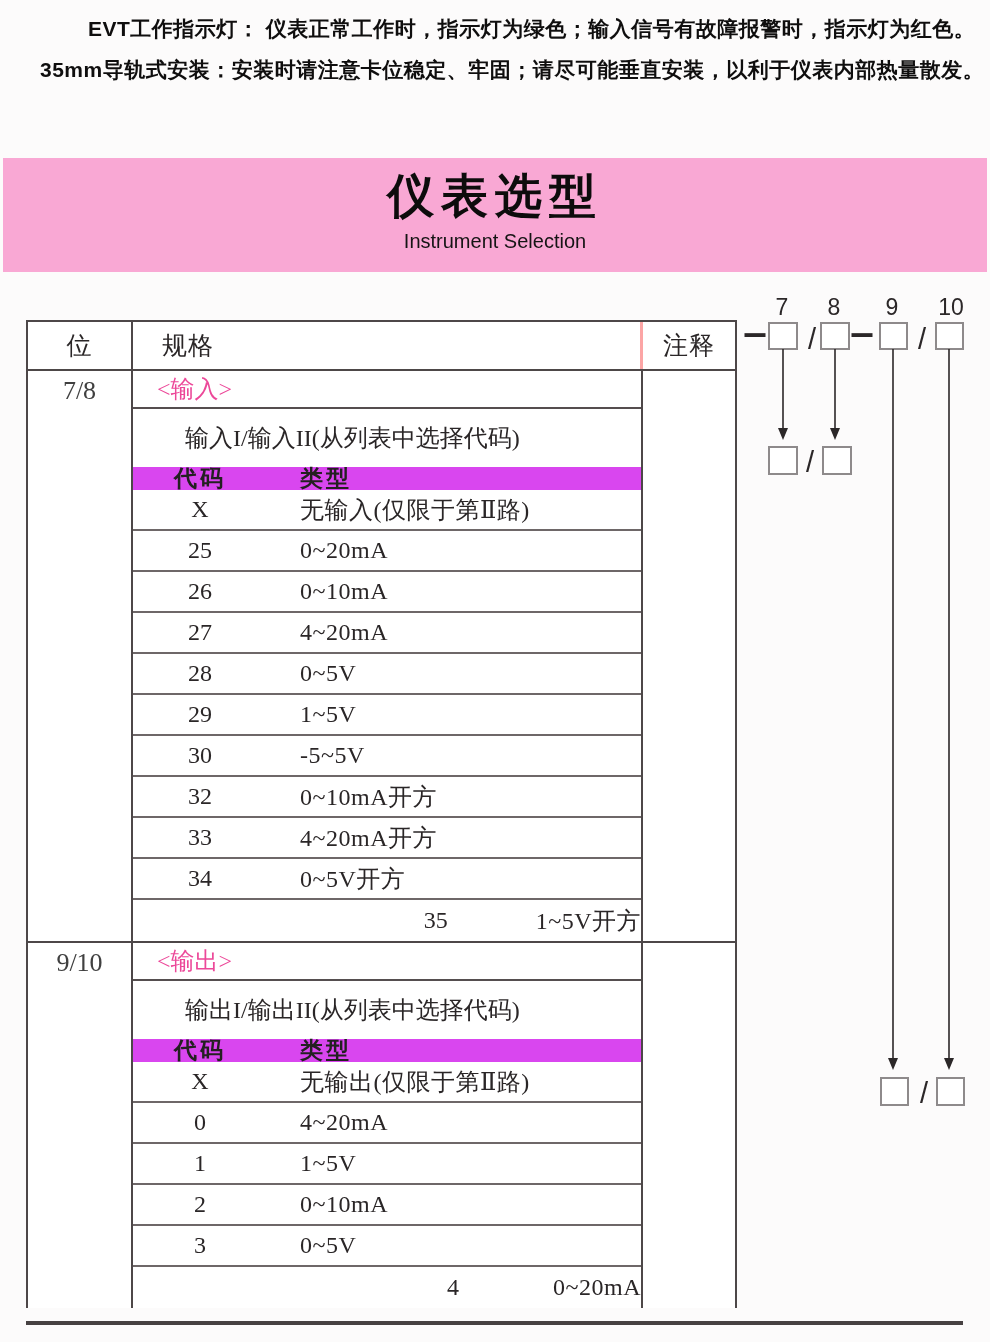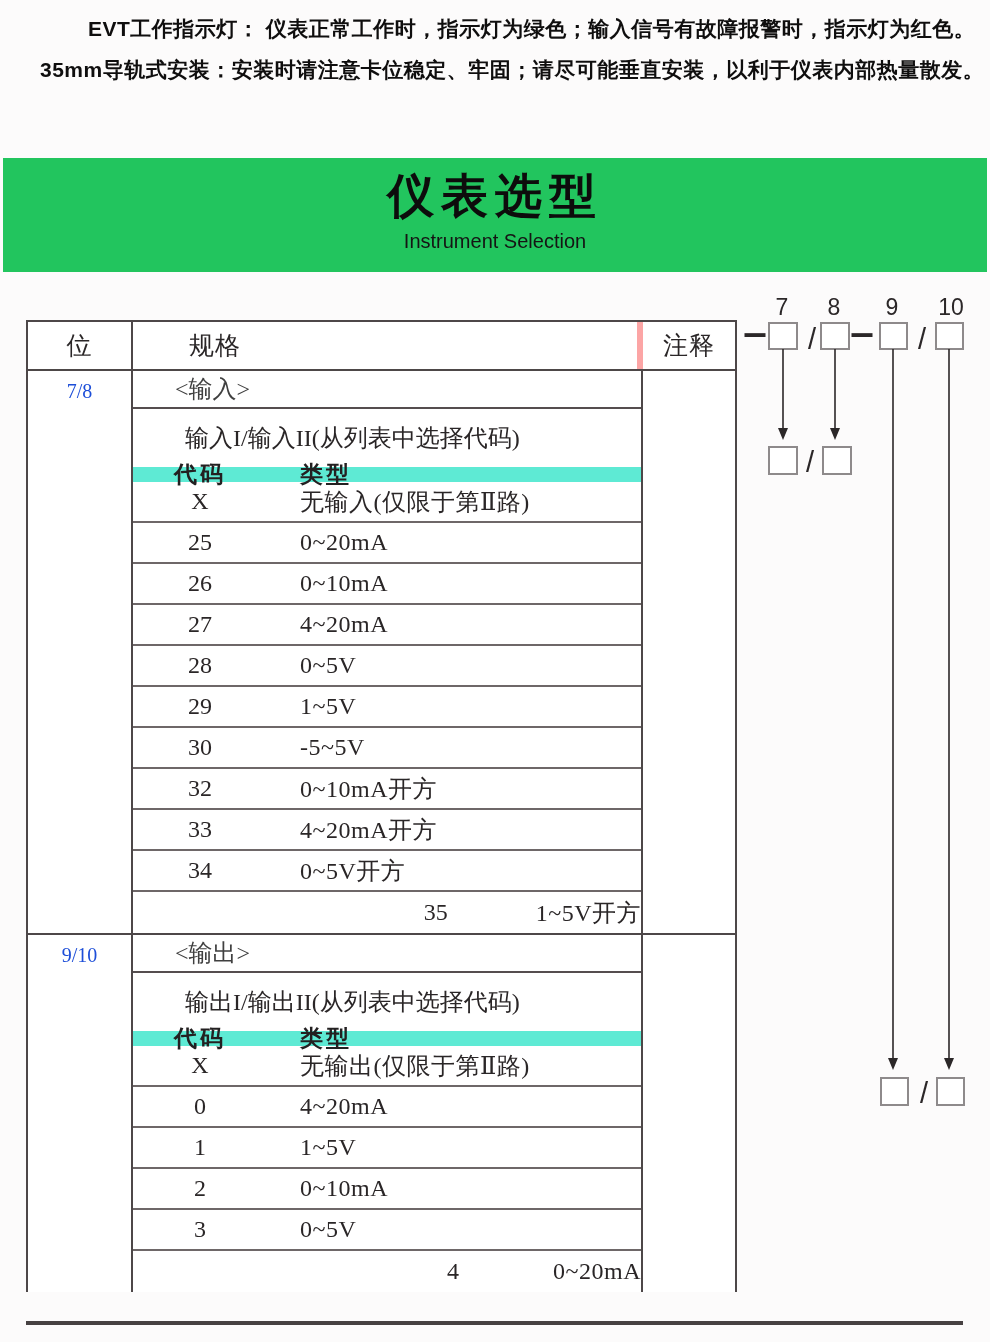--- a/index.html
+++ b/index.html
@@ -6,51 +6,51 @@
   .page{position:relative;width:990px;height:1342px;background:#fcfbfb;overflow:hidden;
         color:#1c1a1a;font-family:"Liberation Serif","DejaVu Serif",serif;}
 
   
   .note{position:absolute;left:40px;font:bold 21px/1.2 "Liberation Sans","DejaVu Sans",sans-serif;
         color:#0f0e0e;letter-spacing:.5px;white-space:nowrap;}
   .note-1{top:16px;margin-left:48px;}
   .note-2{top:57px;}
 
   
-  .banner{position:absolute;left:3px;top:158px;width:984px;height:114px;background:#22c55e;text-align:center;}
+  .banner{position:absolute;left:3px;top:158px;width:984px;height:114px;background:#f9a8d4;text-align:center;}
   .banner-title{margin:0;padding-top:13px;font:bold 47px/1.05 "Liberation Sans","DejaVu Sans",sans-serif;
         letter-spacing:7px;color:#0d0c0c;}
   .banner-sub{margin:10px 0 0 0;font:20px/1.1 "Liberation Sans","DejaVu Sans",sans-serif;color:#151414;}
 
   
   .tablewrap{position:absolute;left:26px;top:320px;width:711px;}
   .strip{height:28px;background:#d7d5d7;position:relative;display:flex;align-items:center;}
   .strip-title{font-weight:bold;font-size:23px;line-height:1;letter-spacing:1.5px;padding-left:3px;color:#1f1c1d;}
   .strip-model{position:absolute;left:534px;top:-2px;font-size:27px;line-height:30px;color:#242122;letter-spacing:.5px;}
 
   .grid{border:2px solid #4d4748;border-bottom:none;background:#fff;}
   .thead{display:grid;grid-template-columns:105px 510px 92px;height:49px;box-sizing:border-box;
          border-bottom:2px solid #4d4748;}
   .th{box-sizing:border-box;display:flex;align-items:center;font-size:25px;color:#2a2627;}
   .th-pos{border-right:2px solid #4d4748;justify-content:center;letter-spacing:1px;}
-  .th-spec{border-right:6px solid #fca5a5;padding-left:56px;letter-spacing:1px;}
+  .th-spec{border-right:3px solid #fca5a5;padding-left:29px;letter-spacing:1px;}
   .th-note{justify-content:center;letter-spacing:1px;}
 
   .section{display:grid;grid-template-columns:105px 510px 92px;}
   .section.second{border-top:2px solid #4d4748;}
   .sec-pos{box-sizing:border-box;border-right:2px solid #4d4748;text-align:center;}
-  .sec-pos span{display:block;font-size:20px;line-height:40px;color:#1d4ed8;}
+  .sec-pos span{display:block;font-size:26px;line-height:40px;color:#404040;}
   .sec-spec{box-sizing:border-box;border-right:2px solid #4d4748;}
   .sec-note{box-sizing:border-box;}
 
   .group-row{height:38px;box-sizing:border-box;border-bottom:2px solid #554e4f;
-             display:flex;align-items:center;padding-left:42px;font-size:24px;color:#404040;}
+             display:flex;align-items:center;padding-left:24px;font-size:24px;color:#ec4899;}
   .subtitle-row{height:58px;display:flex;align-items:center;padding-left:52px;font-size:24px;color:#2a2627;}
   .second .subtitle-row{height:58px;}
-  .band{height:15px;background:#5eead4;display:flex;align-items:center;font-weight:bold;font-size:23px;color:#232021;}
+  .band{height:23px;background:#d946ef;display:flex;align-items:center;font-weight:bold;font-size:23px;color:#232021;}
   .band .bc{width:134px;text-align:center;letter-spacing:3px;}
   .band .bt{margin-left:33px;letter-spacing:3px;}
   .crow{height:41px;box-sizing:border-box;border-bottom:2px solid #6e6768;
         display:flex;align-items:center;font-size:24px;color:#2a2627;}
   .crow:last-child{border-bottom:none;justify-content:flex-end;}
   .crow .code{width:134px;text-align:center;}
   .crow .type{margin-left:33px;letter-spacing:.5px;}
 
   .bottom-rule{position:absolute;left:26px;top:1321px;width:937px;height:4px;background:#474142;}
 

